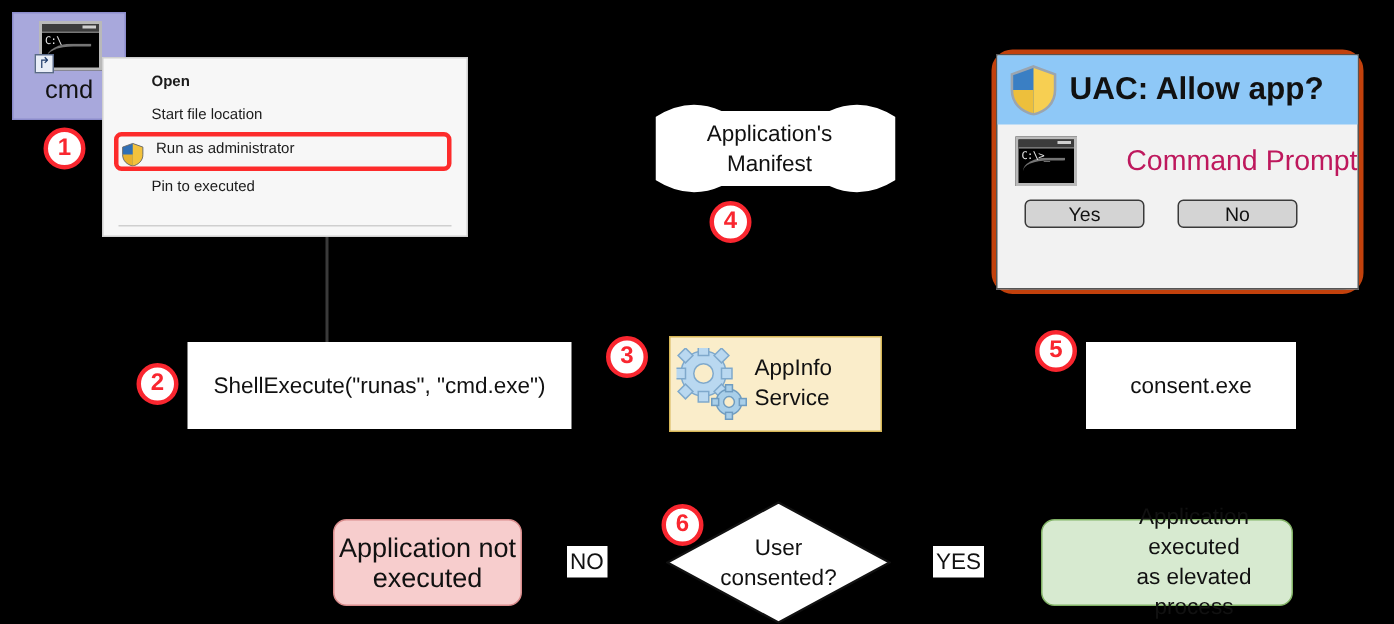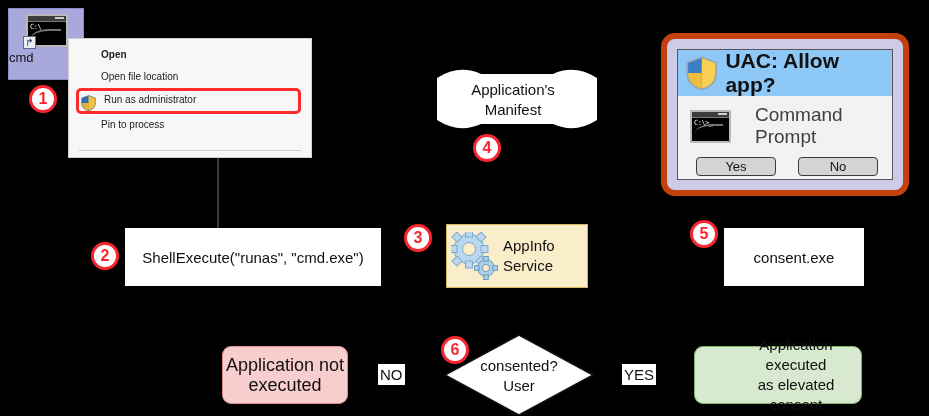--- a/index.html
+++ b/index.html
@@ -61,22 +61,22 @@
     position: absolute; left: 14px; top: 27px;
     width: 13px; height: 13px;
     background: #e9eef7;
     border: 1px solid #5a6a88;
     box-sizing: border-box;
     color: #24406e; font-size: 10px; line-height: 11px;
     text-align: center;
   }
   #desktop-icon-label {
     position: absolute; left: 0; right: 0; top: 41px;
-    text-align: left;
-    color: #111; font-size: 13px;
+    text-align: center;
+    color: #111; font-size: 17px;
   }
 
   
   #context-menu {
     left: 68px; top: 38px; width: 244px; height: 120px;
     background: #f7f7f7;
     border: 1px solid #d0d0d0;
     box-sizing: border-box;
     padding-top: 5px;
   }
@@ -133,24 +133,23 @@
   #manifest-label {
     position: absolute; left: 0; right: 0; top: 12px;
     text-align: center;
     color: #111; font-size: 15px; line-height: 20px;
   }
 
   
   #uac-dialog {
     left: 661px; top: 33px; width: 248px; height: 163px;
     background: #cdcbe8;
-    border: 6px solid #c2410c;
+    border: 3px solid #c2410c;
     border-radius: 14px;
     box-sizing: border-box;
-    padding: 10px;
   }
   #uac-inner {
     width: 100%; height: 100%;
     background: #f2f2f2;
     border: 1px solid #555;
     box-sizing: border-box;
   }
   #uac-titlebar {
     height: 46px;
     background: #8ec8f7;
@@ -159,20 +158,21 @@
     box-sizing: border-box;
   }
   #uac-title-text {
     color: #111;
     font-size: 21px; font-weight: bold;
     margin-left: 8px;
   }
   #uac-body {
     display: flex; align-items: center;
     padding: 8px 0 0 12px;
+    justify-content: space-between;
   }
   #uac-app-icon {
     width: 41px; height: 33px;
     background: #000;
     border: 2px solid #b9b9b9;
     box-sizing: border-box;
     position: relative;
     flex: 0 0 auto;
   }
   #uac-app-icon .titlebar {
@@ -186,21 +186,21 @@
   #uac-app-icon .prompt {
     color: #e8e8e8; font-family: "DejaVu Sans Mono", monospace;
     font-size: 7px; line-height: 9px; padding: 1px 0 0 2px;
     letter-spacing: -0.5px;
   }
   #uac-app-icon .swoosh {
     position: absolute; left: 3px; top: 12px; width: 28px; height: 13px;
     border-top: 2px solid #d5d5d5; border-radius: 60% 0 0 0; opacity: .55;
   }
   #uac-app-name {
-    font-size: 19px; color: #404040; margin-left: 24px;
+    font-size: 19px; color: #be185d; margin-left: 24px;
   }
   #uac-buttons {
     display: flex; gap: 22px;
     padding: 9px 0 0 18px;
   }
   .uac-button {
     width: 80px; height: 19px;
     background: #d4d4d4;
     border: 1px solid #3a3a3a;
     border-radius: 4px;
@@ -298,34 +298,34 @@
     </div>
     <div id="shortcut-arrow">↱</div>
     <div id="desktop-icon-label">cmd</div>
   </div>
 
   <div class="abs" id="context-menu">
     <div class="menu-item bold">
       <span>Open</span>
     </div>
     <div class="menu-item">
-      <span>Open file location</span>
+      <span>Start file location</span>
     </div>
     <div class="menu-item highlight">
       <svg class="shield-mini" viewBox="0 0 24 26">
         <path d="M12 1 L23 5 V13 C23 20 18 24 12 25.5 C6 24 1 20 1 13 V5 Z" fill="#2f6fb5"></path>
         <path d="M12 1 L23 5 V13 C23 20 18 24 12 25.5 Z" fill="#f3c23c"></path>
         <path d="M12 13 L23 13 C23 20 18 24 12 25.5 Z" fill="#f3c23c"></path>
         <path d="M1 13 L12 13 L12 25.5 C6 24 1 20 1 13 Z" fill="#e8b02c"></path>
         <path d="M12 1 L23 5 V13 C23 20 18 24 12 25.5 C6 24 1 20 1 13 V5 Z" fill="none" stroke="#6b6b6b" stroke-width="1"></path>
       </svg>
       <span>Run as administrator</span>
     </div>
     <div class="menu-item">
-      <span>Pin to process</span>
+      <span>Pin to executed</span>
     </div>
     <div id="menu-separator"></div>
   </div>
 
   <div class="abs" id="manifest">
     <svg width="160" height="62" viewBox="0 0 160 62">
       <path d="M0 10 Q 22 -4 44 6 L 116 6 Q 138 -4 160 10 L 160 52 Q 138 66 116 56 L 44 56 Q 22 66 0 52 Z" fill="#ffffff"></path>
     </svg>
     <div id="manifest-label">
       <div>Application's</div>
@@ -404,31 +404,31 @@
     </div>
   </div>
 
   <div class="abs edge-label" id="label-no">NO</div>
 
   <div class="abs" id="diamond-wrap">
     <svg width="150" height="82" viewBox="0 0 150 82">
       <path d="M75 1 L149 41 L75 81 L1 41 Z" fill="#ffffff" stroke="#111111" stroke-width="1.5"></path>
     </svg>
     <div id="diamond-label">
+      <div>User</div>
       <div>consented?</div>
-      <div>User</div>
     </div>
   </div>
 
   <div class="abs edge-label" id="label-yes">YES</div>
 
   <div class="abs" id="elevated-box">
     <div>
       <div>Application executed</div>
-      <div>as elevated consent</div>
+      <div>as elevated process</div>
     </div>
   </div>
 
   <div class="abs badge" id="badge-1">1</div>
   <div class="abs badge" id="badge-2">2</div>
   <div class="abs badge" id="badge-3">3</div>
   <div class="abs badge" id="badge-4">4</div>
   <div class="abs badge" id="badge-5">5</div>
   <div class="abs badge" id="badge-6">6</div>
 

